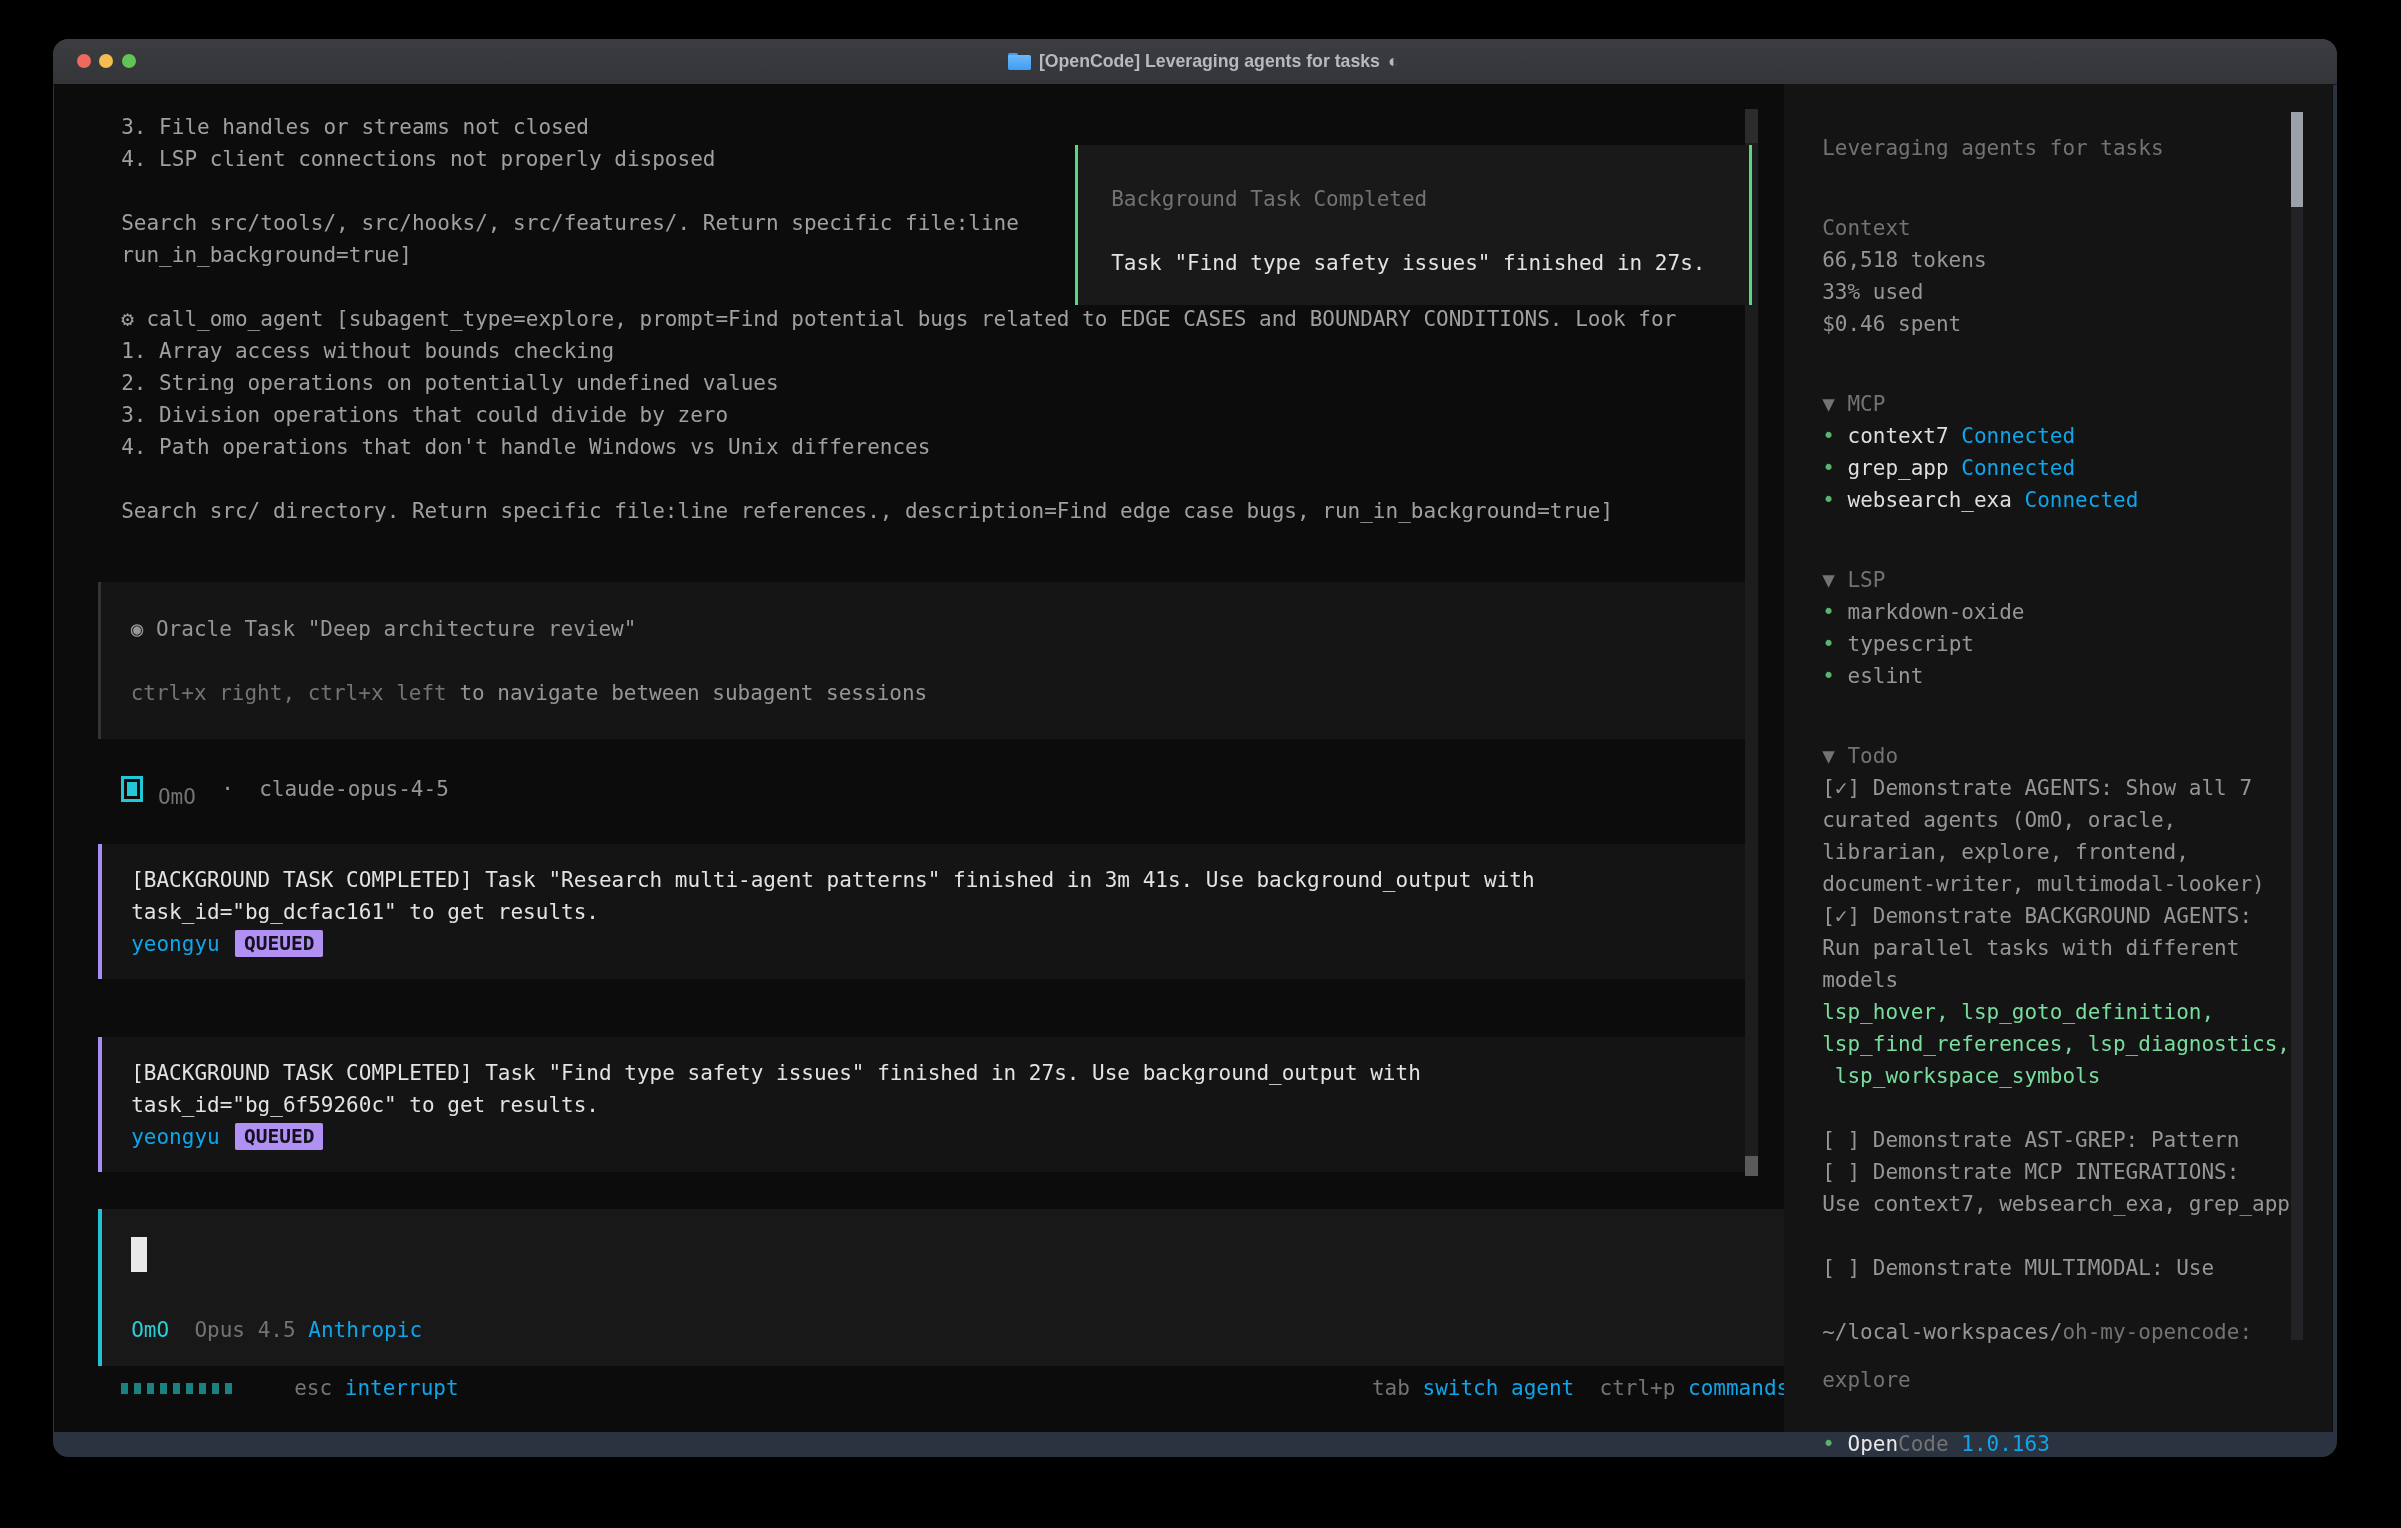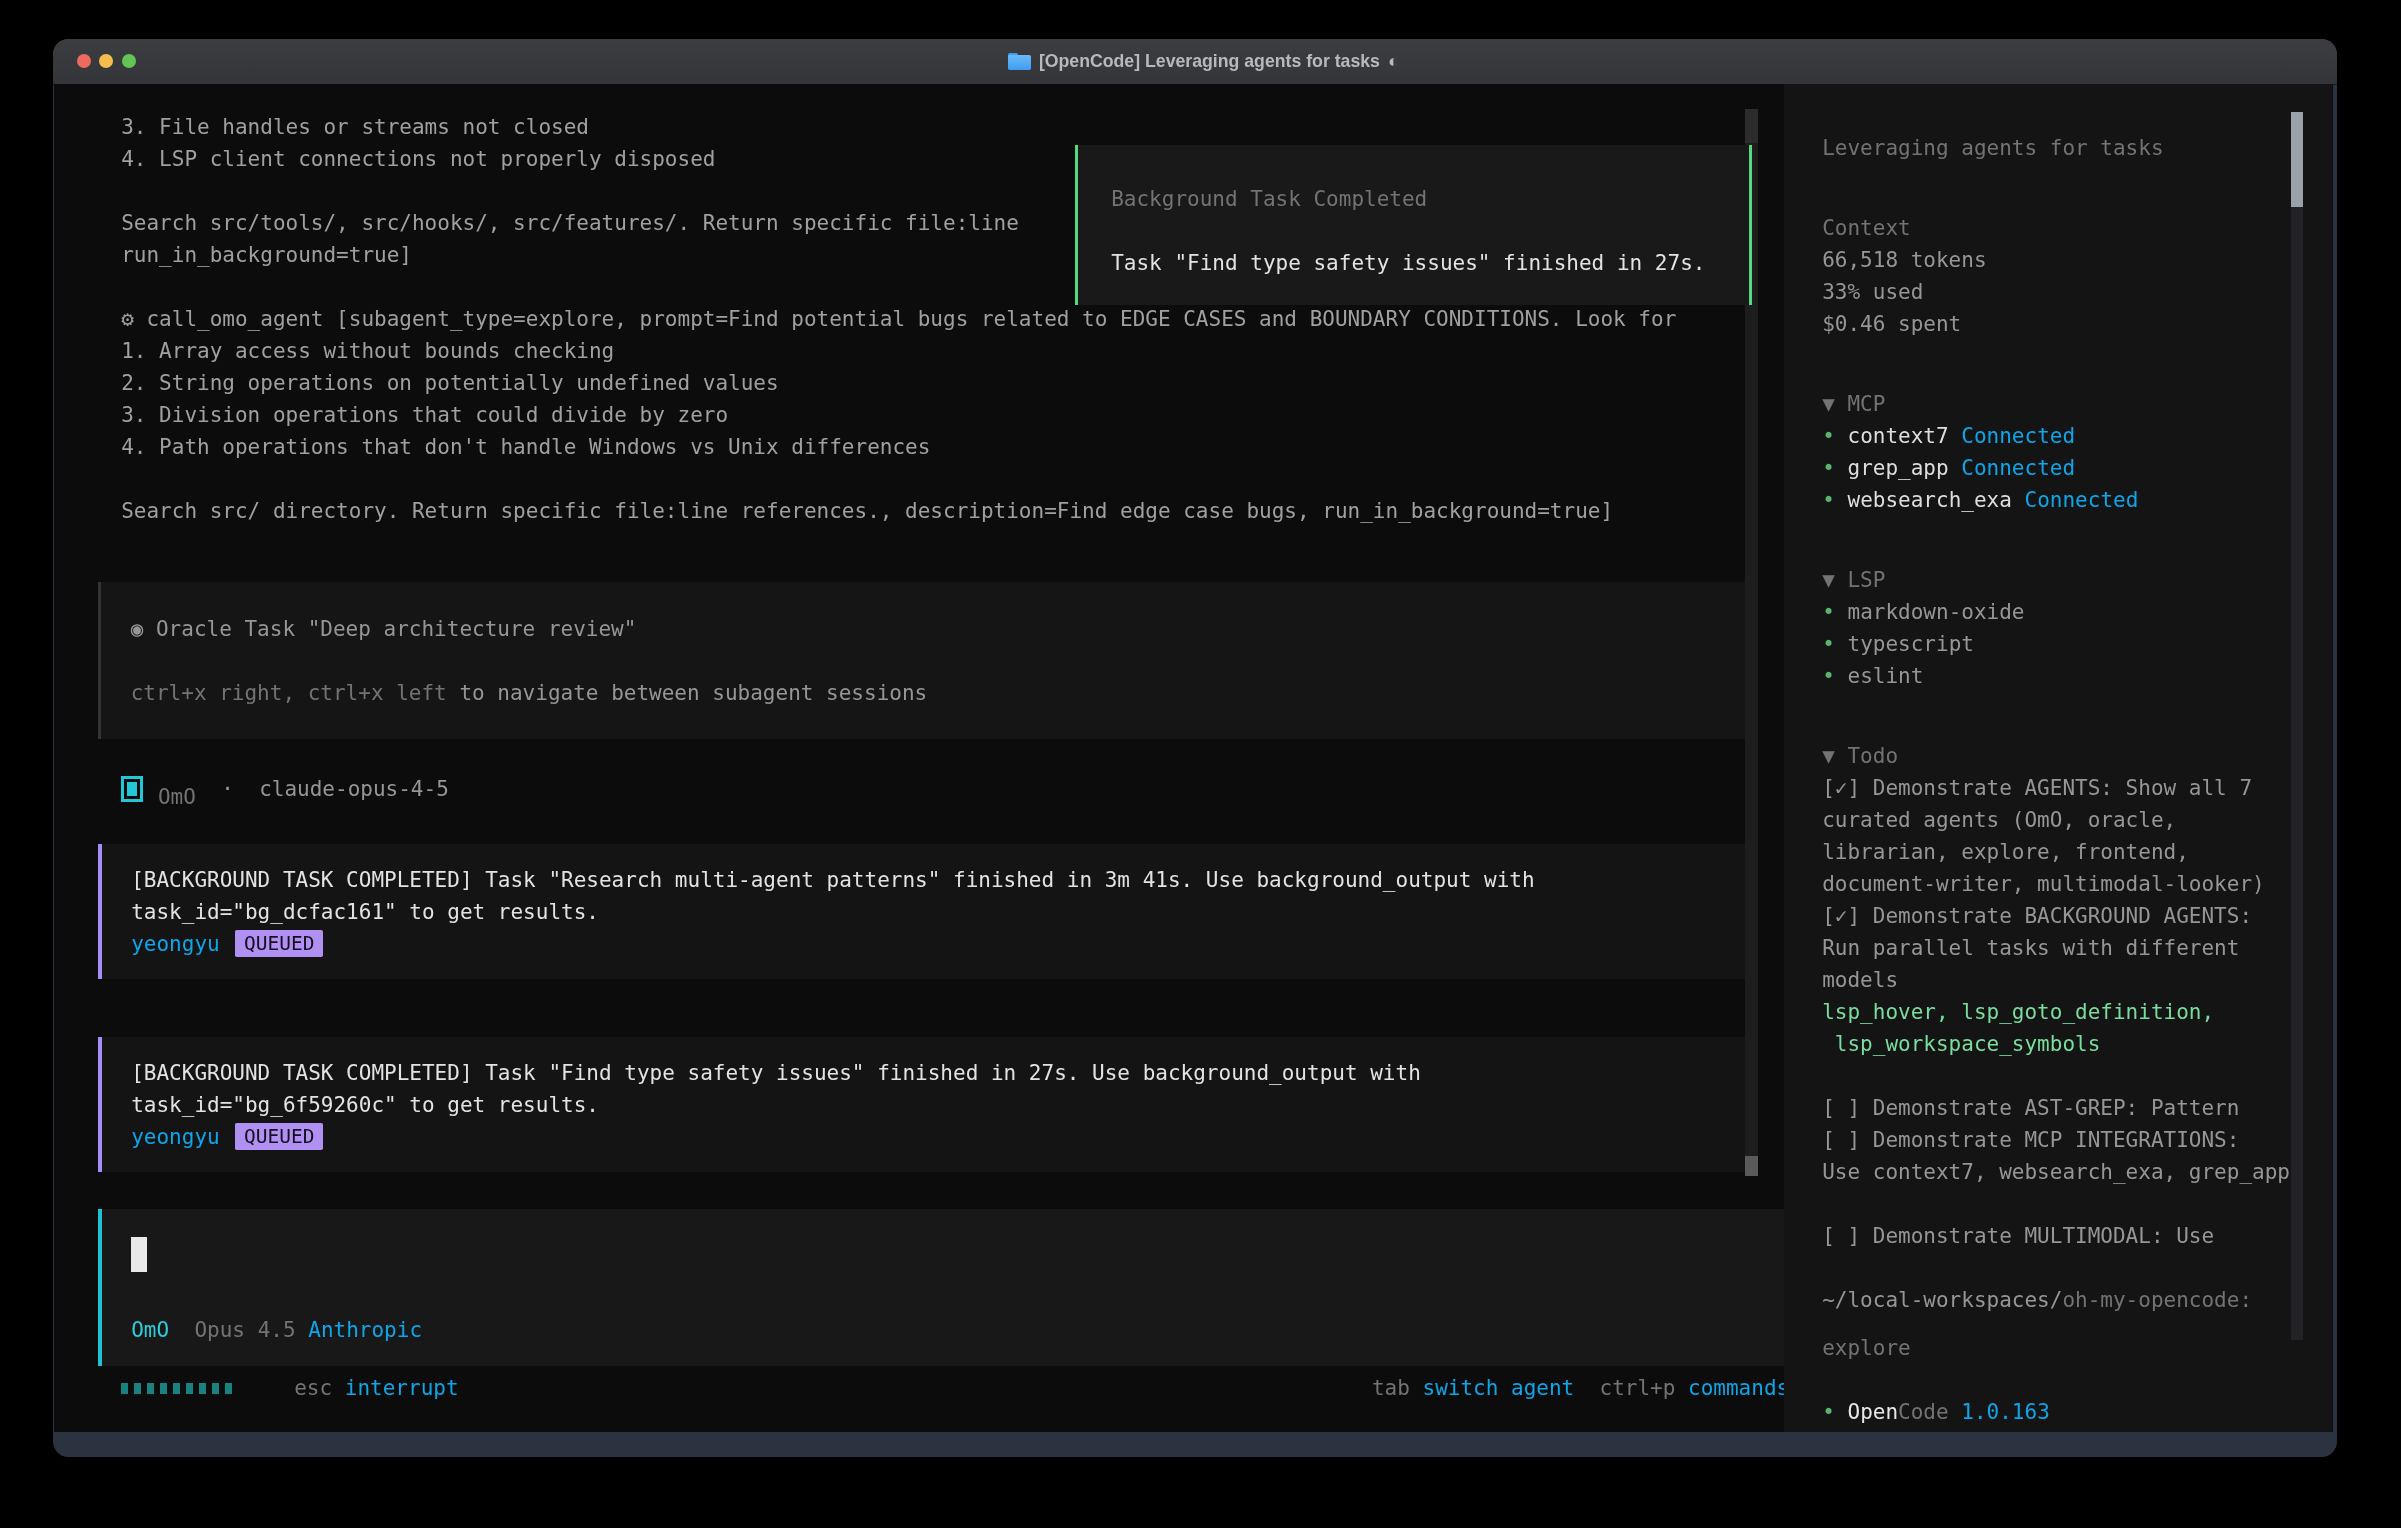--- a/index.html
+++ b/index.html
@@ -41,21 +41,21 @@
   .sqicon{width:15.4px;height:20px;border:3px solid #22c8d6;display:inline-block;
           margin-right:15.4px;position:relative;}
   .sqicon i{position:absolute;left:2.4px;top:3px;right:2.4px;bottom:3px;
             background:#22c8d6;}
   
   .msg{position:absolute;left:44px;width:1651px;height:135px;background:#141414;
        border-left:4.1px solid #a98df6;padding:19.5px 0 0 29px;
        box-sizing:border-box;color:#e3e3e3;}
   .msg1{top:760px;} .msg2{top:953px;}
   .msg .foot{display:flex;align-items:center;gap:15.4px;height:32px;}
-  .badge{display:inline-block;background:#b091f3;color:#14101c;font-weight:400;
+  .badge{display:inline-block;background:#b091f3;color:#14101c;font-weight:700;
          font-size:19.5px;line-height:27px;padding:0 8.9px;border-radius:1.8px;}
   
   .inputbox{position:absolute;left:44px;top:1125px;width:1691px;height:157px;
             background:#181818;border-left:4.1px solid #20c2d4;
             box-sizing:border-box;}
   .cursor{position:absolute;left:29px;top:28px;width:15.4px;height:35px;
           background:#e9e9e9;}
   .modelrow{position:absolute;left:29px;top:105px;height:32px;
             line-height:32px;white-space:pre;}
   
@@ -228,20 +228,21 @@
             <div class="ln gray">curated agents (OmO, oracle,</div>
             <div class="ln gray">librarian, explore, frontend,</div>
             <div class="ln gray">document-writer, multimodal-looker)</div>
             <div class="ln gray">[✓] Demonstrate BACKGROUND AGENTS:</div>
             <div class="ln gray">Run parallel tasks with different</div>
             <div class="ln gray">models</div>
           </div>
         <div>
 
             <div class="ln green">lsp_hover, lsp_goto_definition,</div>
+            <div class="ln green">lsp_find_references, lsp_diagnostics,</div>
             <div class="ln green"> lsp_workspace_symbols</div>
           </div>
         <div class="ln"></div>
         <div>
 
         <div class="ln gray">[ ] Demonstrate AST-GREP: Pattern</div>
             <div class="ln gray">[ ] Demonstrate MCP INTEGRATIONS:</div>
             <div class="ln gray">Use context7, websearch_exa, grep_app</div>
           </div>
         <div class="ln"></div>

